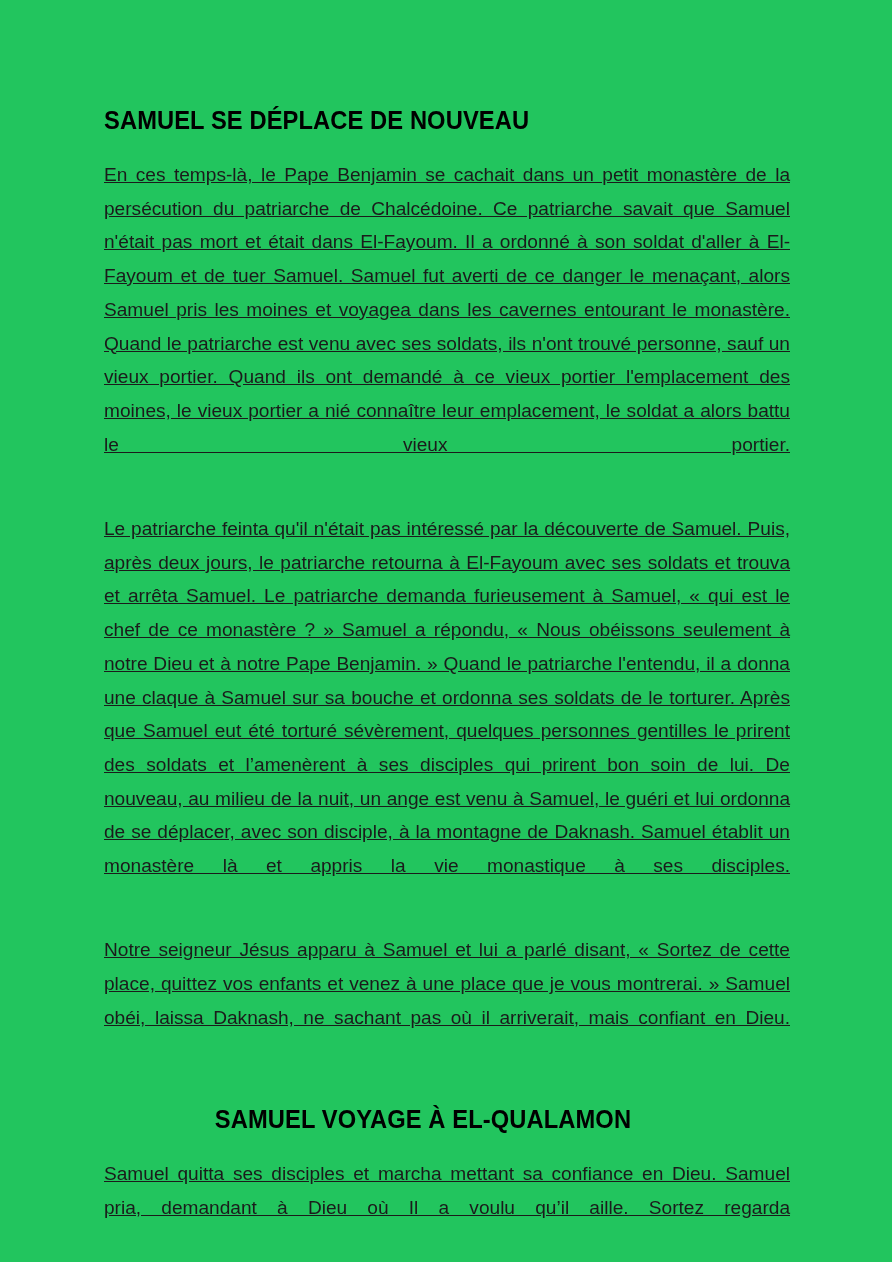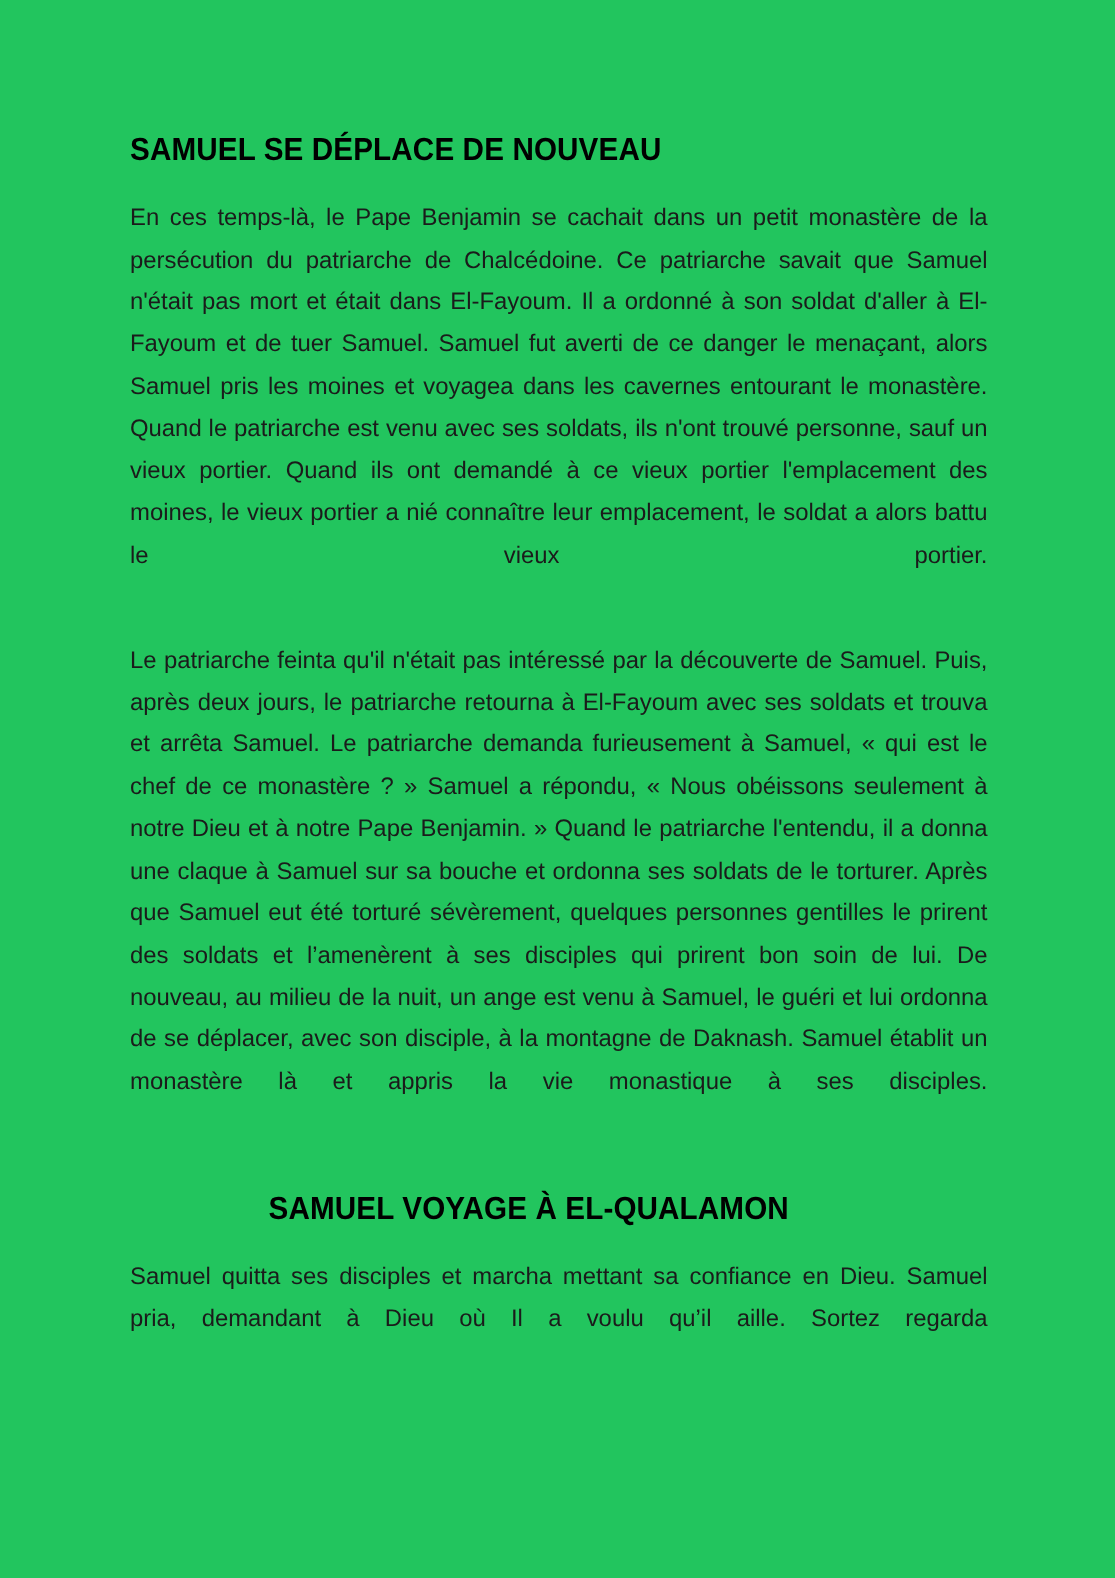--- a/index.html
+++ b/index.html
@@ -59,20 +59,21 @@
     font-weight: 400;
     font-size: 19.1px;
     line-height: 33.7px;
     color: #1b1b1b;
     text-align: justify;
     text-justify: inter-word;
     margin: 0 0 17px 0;
     -webkit-hyphens: none;
     hyphens: none;
     word-spacing: 0.1px;
+    text-decoration: underline;
   }
 
   .doc-para:last-child {
     margin-bottom: 0;
   }
 
   
   .doc-para::after {
     content: "";
     display: inline-block;
@@ -86,20 +87,21 @@
   <div class="content">
 
     <div class="heading-block">
       <h1 class="doc-heading">SAMUEL SE DÉPLACE DE NOUVEAU</h1>
     </div>
 
     <p class="doc-para">En ces temps-là, le Pape Benjamin se cachait dans un petit monastère de la persécution du patriarche de Chalcédoine. Ce patriarche savait que Samuel n'était pas mort et était dans El-Fayoum. Il a ordonné à son soldat d'aller à El-Fayoum et de tuer Samuel. Samuel fut averti de ce danger le menaçant, alors Samuel pris les moines et voyagea dans les cavernes entourant le monastère. Quand le patriarche est venu avec ses soldats, ils n'ont trouvé personne, sauf un vieux portier. Quand ils ont demandé à ce vieux portier l'emplacement des moines, le vieux portier a nié connaître leur emplacement, le soldat a alors battu le vieux portier.</p>
 
     <p class="doc-para">Le patriarche feinta qu'il n'était pas intéressé par la découverte de Samuel. Puis, après deux jours, le patriarche retourna à El-Fayoum avec ses soldats et trouva et arrêta Samuel. Le patriarche demanda furieusement à Samuel, « qui est le chef de ce monastère ? » Samuel a répondu, « Nous obéissons seulement à notre Dieu et à notre Pape Benjamin. » Quand le patriarche l'entendu, il a donna une claque à Samuel sur sa bouche et ordonna ses soldats de le torturer. Après que Samuel eut été torturé sévèrement, quelques personnes gentilles le prirent des soldats et l’amenèrent à ses disciples qui prirent bon soin de lui. De nouveau, au milieu de la nuit, un ange est venu à Samuel, le guéri et lui ordonna de se déplacer, avec son disciple, à la montagne de Daknash. Samuel établit un monastère là et appris la vie monastique à ses disciples.</p>
 
+    <p class="doc-para">Notre seigneur Jésus apparu à Samuel et lui a parlé disant, « Sortez de cette place, quittez vos enfants et venez à une place que je vous montrerai. » Samuel obéi, laissa Daknash, ne sachant pas où il arriverait, mais confiant en Dieu.</p>
 
     <div class="heading-block second">
       <h1 class="doc-heading">SAMUEL VOYAGE À EL-QUALAMON</h1>
     </div>
 
     <p class="doc-para">Samuel quitta ses disciples et marcha mettant sa confiance en Dieu. Samuel pria, demandant à Dieu où Il a voulu qu’il aille. Sortez regarda</p>
 
   </div>
 </div>
 

